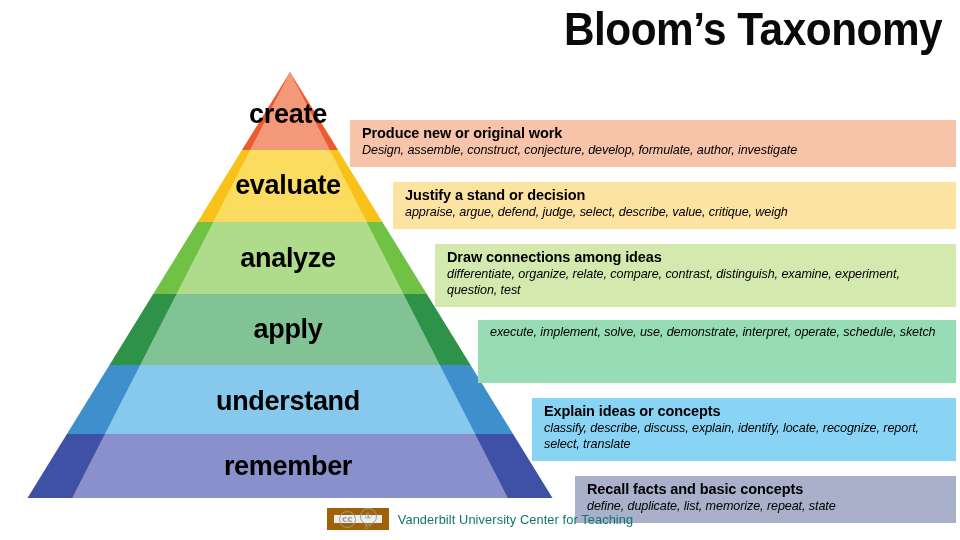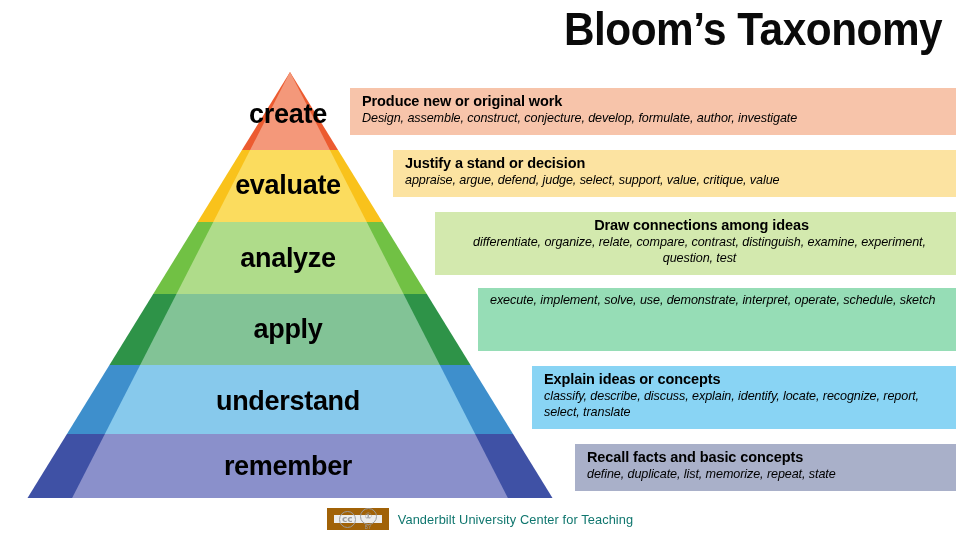--- a/index.html
+++ b/index.html
@@ -33,20 +33,21 @@
     text-align:center;
     letter-spacing:-0.3px;
   }
 
   
   .callout{
     position:absolute;
     right:4px;
     box-sizing:border-box;
     padding:5px 0 4px 12px;
+    margin-top:32px;
   }
   .callout .c-head{
     font-size:14.5px; font-weight:bold; color:#000;
     line-height:1.22; letter-spacing:-0.1px;
     white-space:nowrap;
   }
   .callout .c-verbs{
     font-size:12.6px; font-style:italic; color:#000;
     line-height:1.26; letter-spacing:-0.1px;
     padding-right:4px;
@@ -120,23 +121,23 @@
       <div class="tier-label" style="font-size: 27px; top: 451px; left: 0px; width: 576px;">remember</div>
     </div>
 
   <div id="callouts">
       <div class="callout" style="background: rgb(247, 196, 170); left: 350px; top: 88px; height: 47px;">
         <div class="c-head">Produce new or original work</div>
         <div class="c-verbs">Design, assemble, construct, conjecture, develop, formulate, author, investigate</div>
       </div>
       <div class="callout" style="background: rgb(252, 227, 161); left: 393px; top: 150px; height: 47px;">
         <div class="c-head">Justify a stand or decision</div>
-        <div class="c-verbs">appraise, argue, defend, judge, select, support, value, critique, value</div>
+        <div class="c-verbs">appraise, argue, defend, judge, select, describe, value, critique, weigh</div>
       </div>
-      <div class="callout" style="background: rgb(211, 233, 174); left: 435px; top: 212px; height: 63px; text-align: center;">
+      <div class="callout" style="background: rgb(211, 233, 174); left: 435px; top: 212px; height: 63px;">
         <div class="c-head">Draw connections among ideas</div>
         <div class="c-verbs">differentiate, organize, relate, compare, contrast, distinguish, examine, experiment, question, test</div>
       </div>
       <div class="callout" style="background: rgb(150, 221, 182); left: 478px; top: 288px; height: 63px;">
         <div class="c-verbs">execute, implement, solve, use, demonstrate, interpret, operate, schedule, sketch</div>
       </div>
       <div class="callout" style="background: rgb(137, 212, 244); left: 532px; top: 366px; height: 63px;">
         <div class="c-head">Explain ideas or concepts</div>
         <div class="c-verbs">classify, describe, discuss, explain, identify, locate, recognize, report, select, translate</div>
       </div>

